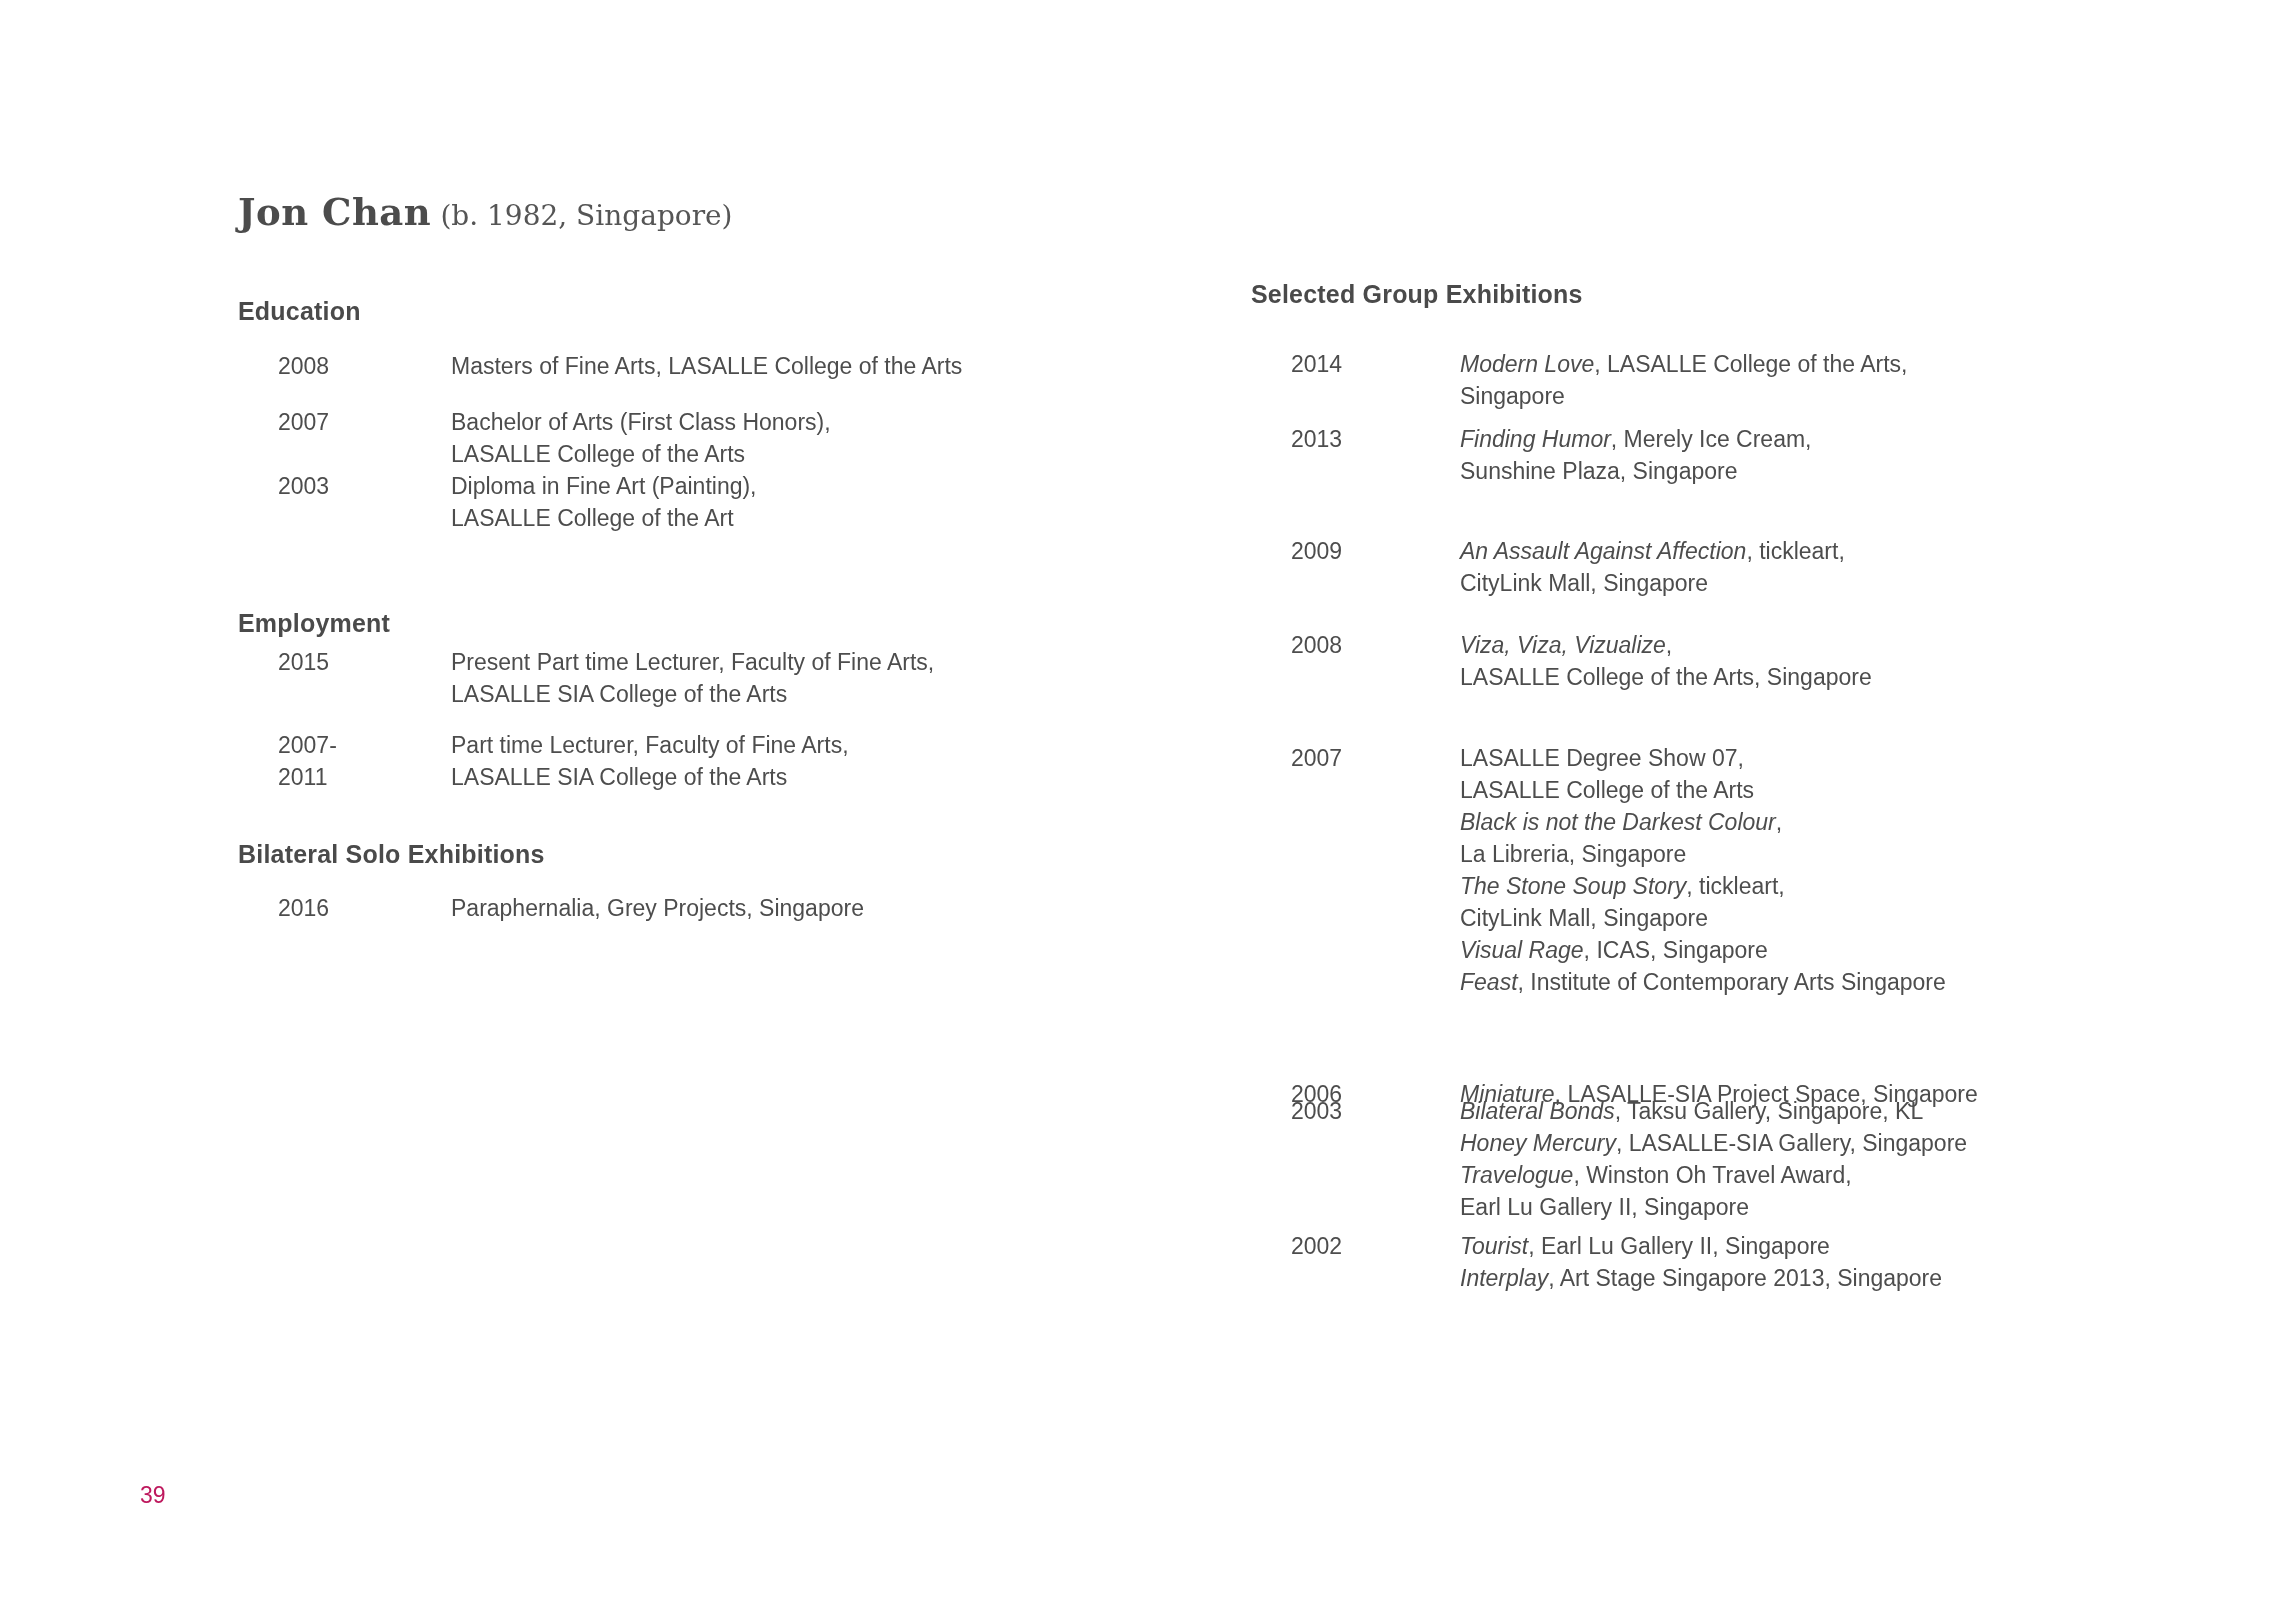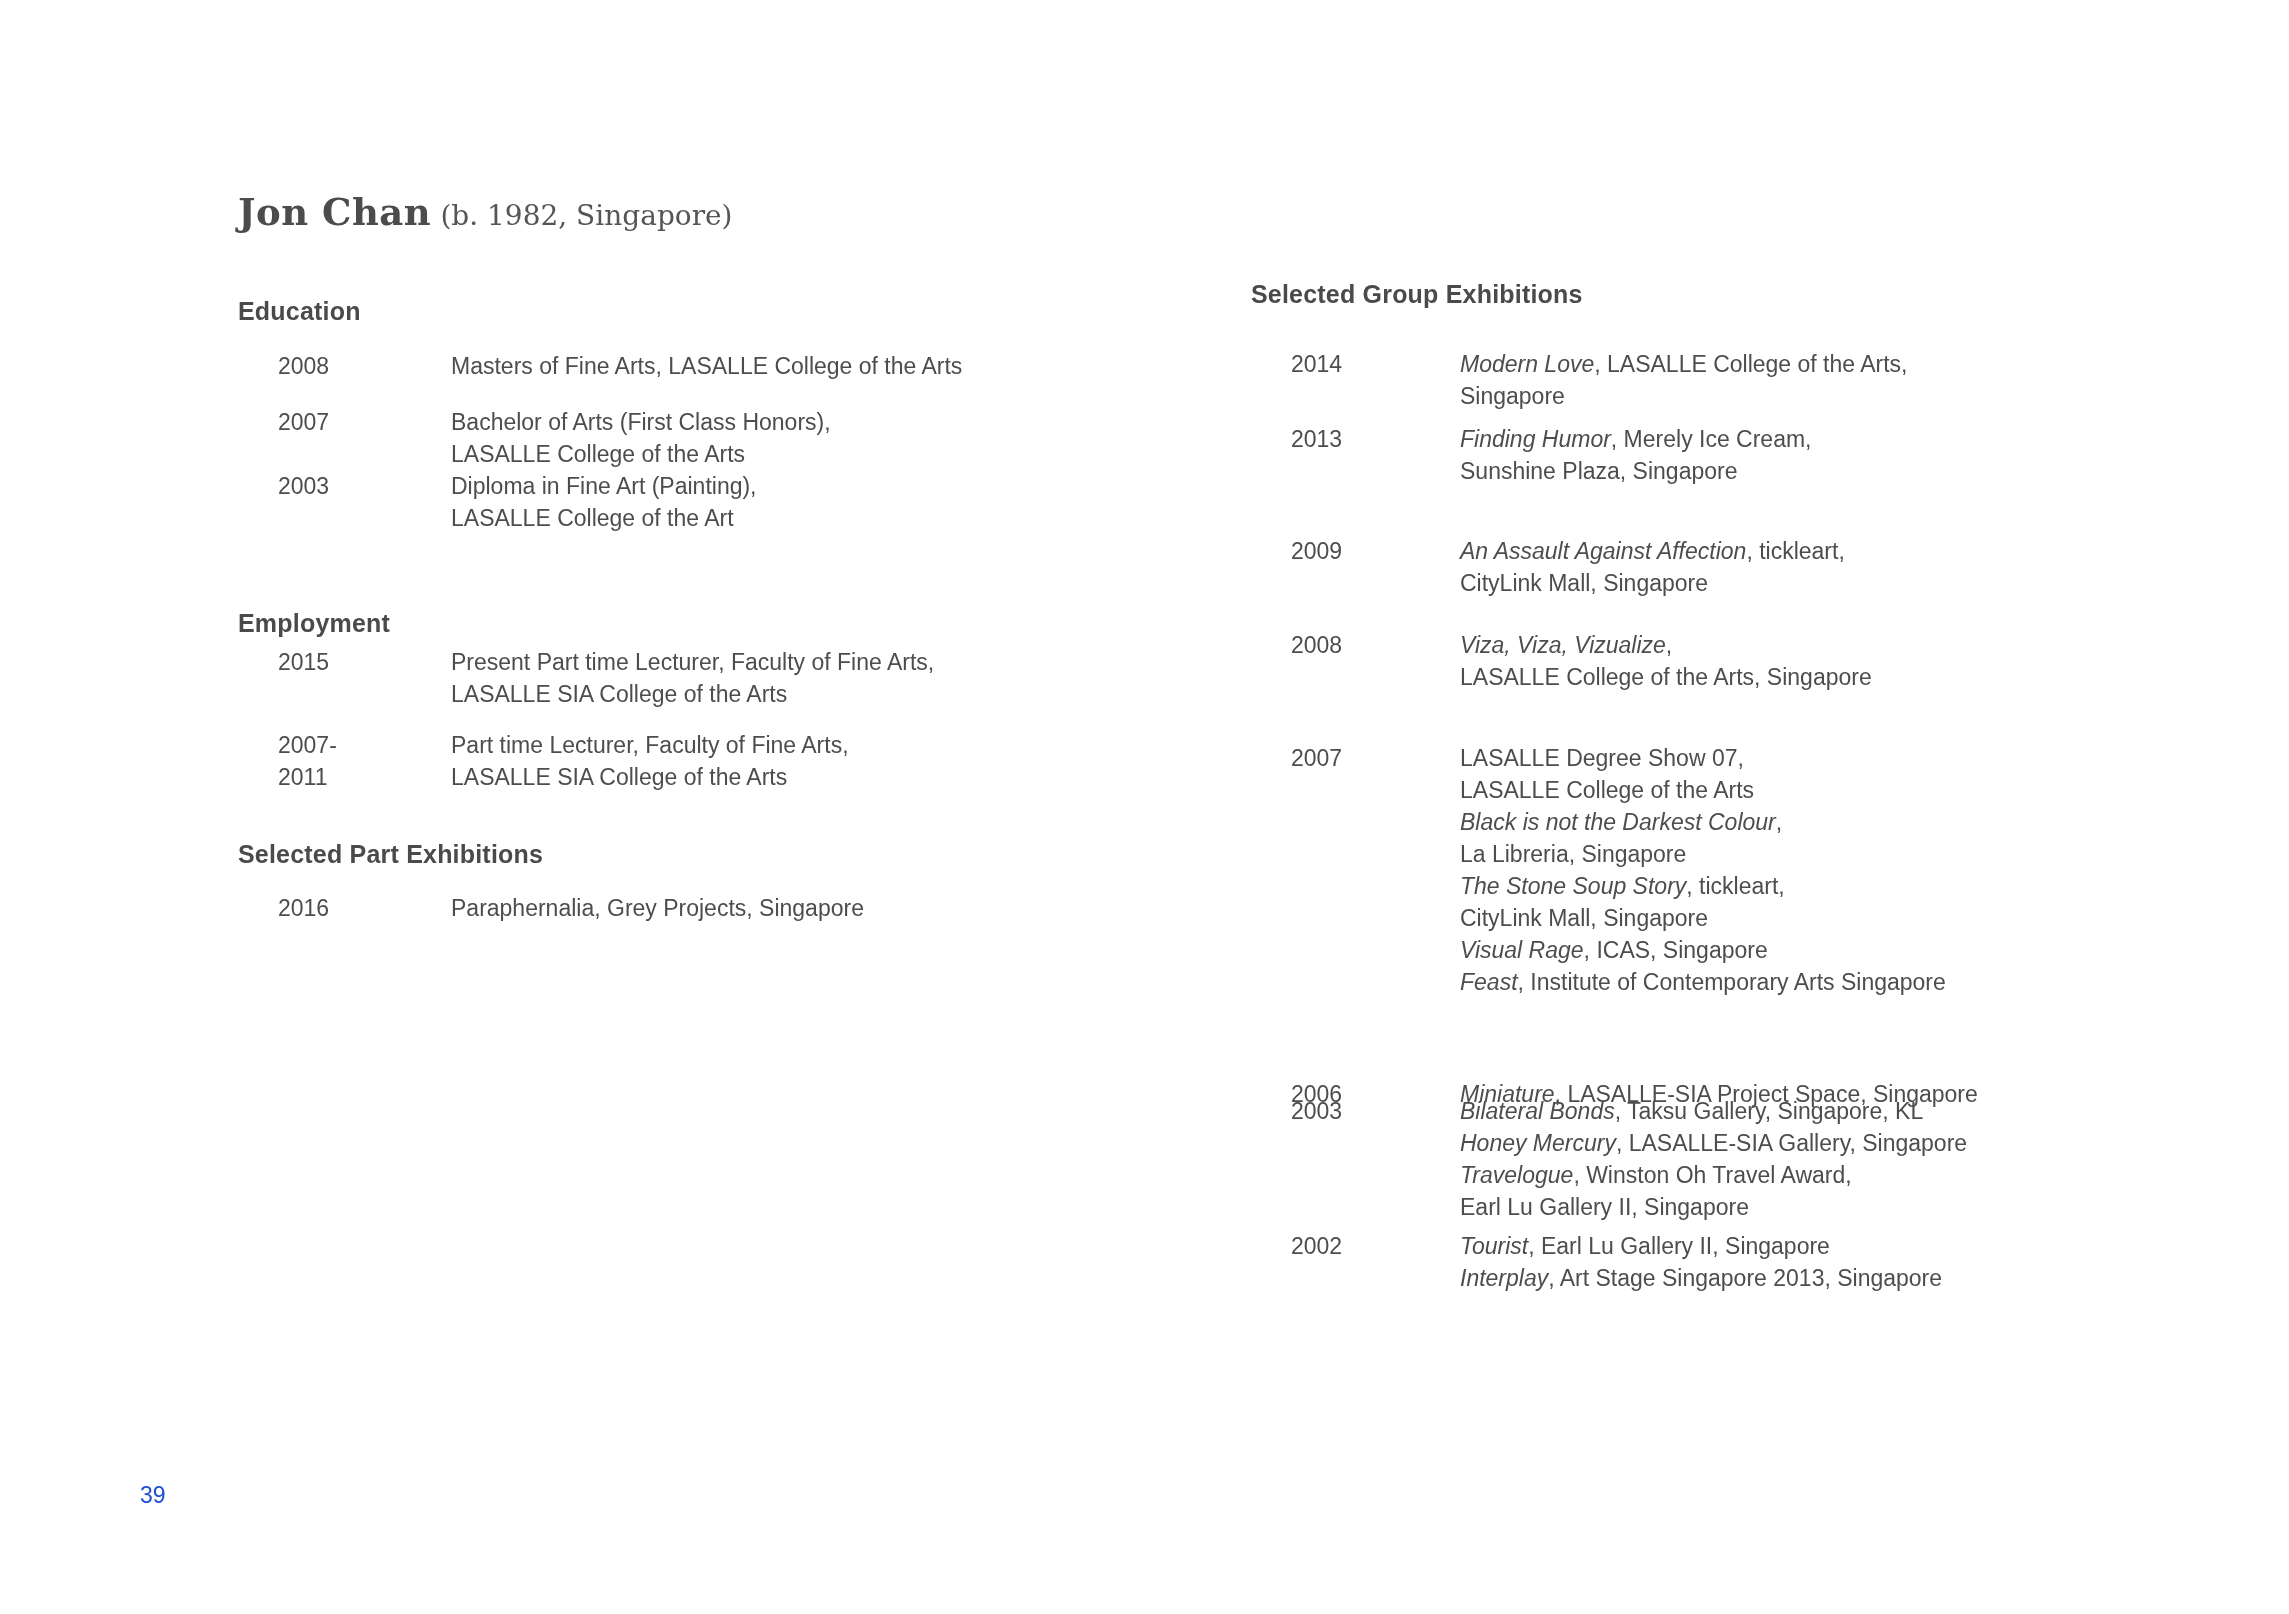--- a/index.html
+++ b/index.html
@@ -90,21 +90,21 @@
   
   .col-right .entry-year { width: 169px; }
 
   
   .page-number {
     position: absolute;
     left: 140px;
     top: 1482px;
     font-size: 23px;
     font-weight: 400;
-    color: #1d4ed8;
+    color: #be185d;
   }
 </style>
 </head>
 <body>
 
 <div class="page">
 
   <div class="artist-title">
     <span class="artist-name">Jon Chan</span><span class="artist-born">(b. 1982, Singapore)</span>
   </div>
@@ -140,21 +140,21 @@
         </div>
       </div>
       <div class="entry" style="top: 729px;">
         <div class="entry-year">2007-
 2011</div>
         <div class="entry-body">
           <div class="entry-line">Part time Lecturer, Faculty of Fine Arts,</div>
           <div class="entry-line">LASALLE SIA College of the Arts</div>
         </div>
       </div>
-      <div class="section-heading" style="top: 840px;">Selected Part Exhibitions</div>
+      <div class="section-heading" style="top: 840px;">Bilateral Solo Exhibitions</div>
       <div class="entry" style="top: 892px;">
         <div class="entry-year">2016</div>
         <div class="entry-body">
           <div class="entry-line">Paraphernalia, Grey Projects, Singapore</div>
         </div>
       </div>
     </div>
 
   <div class="col col-right" id="right-column">
       <div class="section-heading" style="top: 280px;">Selected Group Exhibitions</div>

